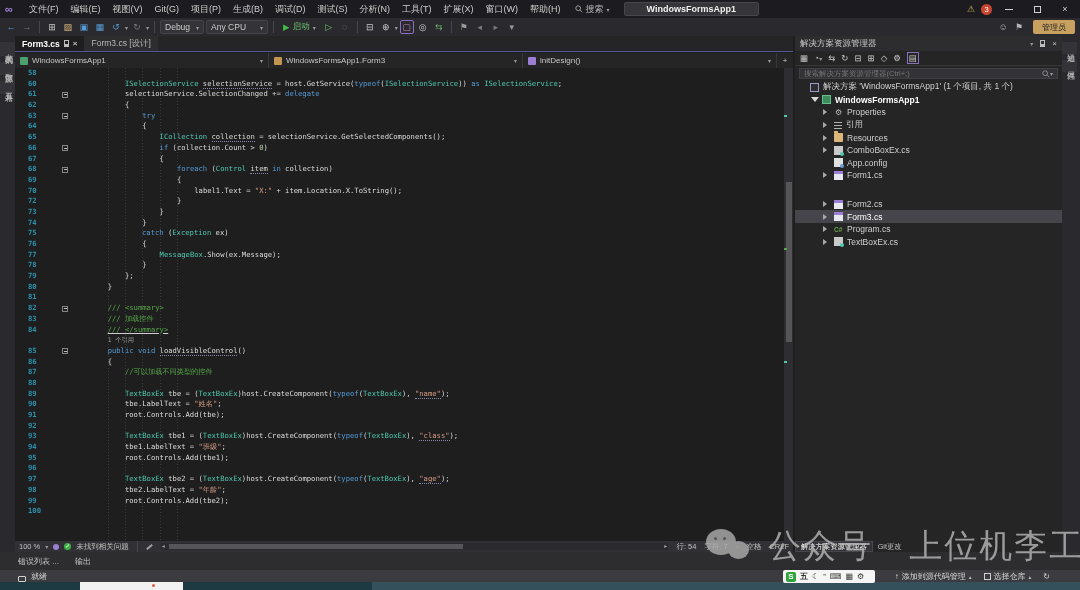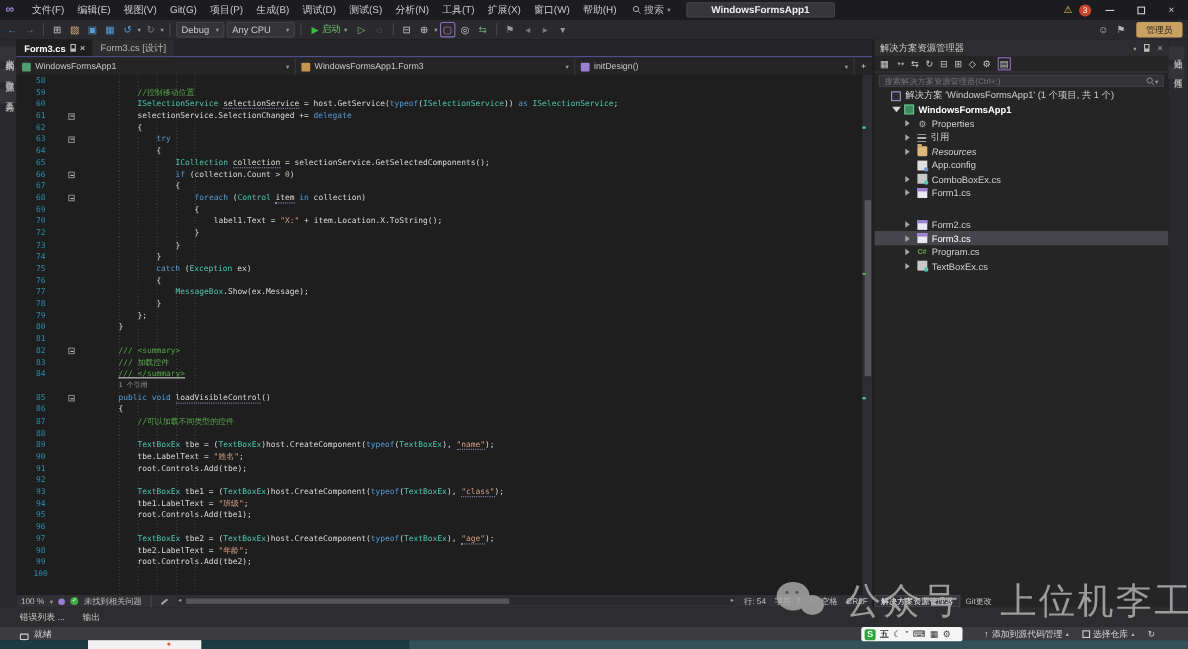--- a/index.html
+++ b/index.html
@@ -52,21 +52,21 @@
   .crumb .dd-car { margin-left:auto; }
   .ci { width:8px; height:8px; border-radius:1px; }
   .ci-proj { background:#4f9e6f; } .ci-class { background:#c49550; } .ci-method { background:#9b7fd4; }
   #crumb-plus { width:16px; display:flex; align-items:center; justify-content:center; color:#c8c8c8; }
   
   #code { position:absolute; top:32px; left:0; right:0; bottom:11px; overflow:hidden;
     font-family:"DejaVu Sans Mono", monospace; font-size:7.2px; }
   .guide { position:absolute; top:0; bottom:0; width:1px;
     background:repeating-linear-gradient(#3a3a3e 0 1px, transparent 1px 3px); }
   .crow { position:relative; height:10.7px; line-height:10.7px; white-space:pre; }
-  .lnum { position:absolute; left:0; width:44px; text-align:center; color:#2b91af; }
+  .lnum { position:absolute; left:13px; width:44px; text-align:left; color:#2b91af;font-weight:bold; }
   .foldbox { position:absolute; left:47px; top:2.5px; width:6px; height:6px;
     border:1px solid #858585; background:#1e1e1e; }
   .foldbox::after { content:""; position:absolute; left:0.5px; top:1.5px; width:3px; height:1px; background:#bdbdbd; }
   .ctext { position:absolute; left:58px; }
   .tok-c { color:#57a64a; } .tok-k { color:#569cd6; } .tok-t { color:#4ec9b0; }
   .tok-s { color:#d69d85; } .tok-n { color:#b5cea8; } .tok-p { color:#dcdcdc; }
   .tok-pu { color:#dcdcdc; border-bottom:1px dotted #8a8aae; }
   .tok-su { color:#d69d85; border-bottom:1px dotted #8a8aae; }
   .codelens { color:#9a9a9a; font-size:6.3px; }
   #vscroll { position:absolute; right:0; top:32px; bottom:11px; width:9px; background:#2e2e32; }
@@ -281,21 +281,20 @@
       </div>
       <div id="crumb-plus">+</div>
     </div>
   <div id="code">
       <div class="guide" style="left: 92.64px;"></div>
       <div class="guide" style="left: 109.96px;"></div>
       <div class="guide" style="left: 127.28px;"></div>
       <div class="guide" style="left: 144.6px;"></div>
       <div class="guide" style="left: 161.92px;"></div>
       <div class="crow"><span class="lnum">58</span><span class="ctext" style="left: 58px;"></span></div>
-      <div class="crow"><span class="lnum">59</span><span class="ctext" style="left: 109.96px;"><span class="tok-c">//控制移动位置</span></span></div>
       <div class="crow"><span class="lnum">60</span><span class="ctext" style="left: 109.96px;"><span class="tok-t">ISelectionService</span><span class="tok-p"> </span><span class="tok-pu">selectionService</span><span class="tok-p"> = host.GetService(</span><span class="tok-k">typeof</span><span class="tok-p">(</span><span class="tok-t">ISelectionService</span><span class="tok-p">)) </span><span class="tok-k">as</span><span class="tok-p"> </span><span class="tok-t">ISelectionService</span><span class="tok-p">;</span></span></div>
       <div class="crow"><span class="lnum">61</span><span class="foldbox"></span><span class="ctext" style="left: 109.96px;"><span class="tok-p">selectionService.SelectionChanged += </span><span class="tok-k">delegate</span></span></div>
       <div class="crow"><span class="lnum">62</span><span class="ctext" style="left: 109.96px;"><span class="tok-p">{</span></span></div>
       <div class="crow"><span class="lnum">63</span><span class="foldbox"></span><span class="ctext" style="left: 127.28px;"><span class="tok-k">try</span></span></div>
       <div class="crow"><span class="lnum">64</span><span class="ctext" style="left: 127.28px;"><span class="tok-p">{</span></span></div>
       <div class="crow"><span class="lnum">65</span><span class="ctext" style="left: 144.6px;"><span class="tok-t">ICollection</span><span class="tok-p"> </span><span class="tok-pu">collection</span><span class="tok-p"> = selectionService.GetSelectedComponents();</span></span></div>
       <div class="crow"><span class="lnum">66</span><span class="foldbox"></span><span class="ctext" style="left: 144.6px;"><span class="tok-k">if</span><span class="tok-p"> (collection.Count &gt; </span><span class="tok-n">0</span><span class="tok-p">)</span></span></div>
       <div class="crow"><span class="lnum">67</span><span class="ctext" style="left: 144.6px;"><span class="tok-p">{</span></span></div>
       <div class="crow"><span class="lnum">68</span><span class="foldbox"></span><span class="ctext" style="left: 161.92px;"><span class="tok-k">foreach</span><span class="tok-p"> (</span><span class="tok-t">Control</span><span class="tok-p"> </span><span class="tok-pu">item</span><span class="tok-p"> </span><span class="tok-k">in</span><span class="tok-p"> collection)</span></span></div>
       <div class="crow"><span class="lnum">69</span><span class="ctext" style="left: 161.92px;"><span class="tok-p">{</span></span></div>
@@ -427,38 +426,38 @@
         <span class="tico ic-wrench">⚙</span>
         <span>Properties</span>
       </div>
       <div class="trow" style="padding-left: 28px;">
         <span style="width: 8px; display: inline-flex; flex: 0 0 auto;">
           <span class="arrc"></span>
         </span>
         <span class="tico ic-ref"></span>
         <span>引用</span>
       </div>
-      <div class="trow" style="padding-left: 28px; font-style: italic;">
+      <div class="trow" style="padding-left: 28px;">
         <span style="width: 8px; display: inline-flex; flex: 0 0 auto;">
           <span class="arrc"></span>
         </span>
         <span class="tico ic-folder"></span>
         <span>Resources</span>
+      </div>
+      <div class="trow" style="padding-left: 28px;">
+        <span style="width: 8px; display: inline-flex; flex: 0 0 auto;">
+          <span class="arrc"></span>
+        </span>
+        <span class="tico ic-comp"></span>
+        <span>ComboBoxEx.cs</span>
       </div>
       <div class="trow" style="padding-left: 28px;">
         <span style="width: 8px; display: inline-flex; flex: 0 0 auto;"></span>
         <span class="tico ic-config"></span>
         <span>App.config</span>
-      </div>
-      <div class="trow" style="padding-left: 28px;">
-        <span style="width: 8px; display: inline-flex; flex: 0 0 auto;">
-          <span class="arrc"></span>
-        </span>
-        <span class="tico ic-comp"></span>
-        <span>ComboBoxEx.cs</span>
       </div>
       <div class="trow" style="padding-left: 28px;">
         <span style="width: 8px; display: inline-flex; flex: 0 0 auto;">
           <span class="arrc"></span>
         </span>
         <span class="tico ic-form"></span>
         <span>Form1.cs</span>
       </div>
       <div class="trow" style="padding-left: 28px; margin-top: 16px;">
         <span style="width: 8px; display: inline-flex; flex: 0 0 auto;">

